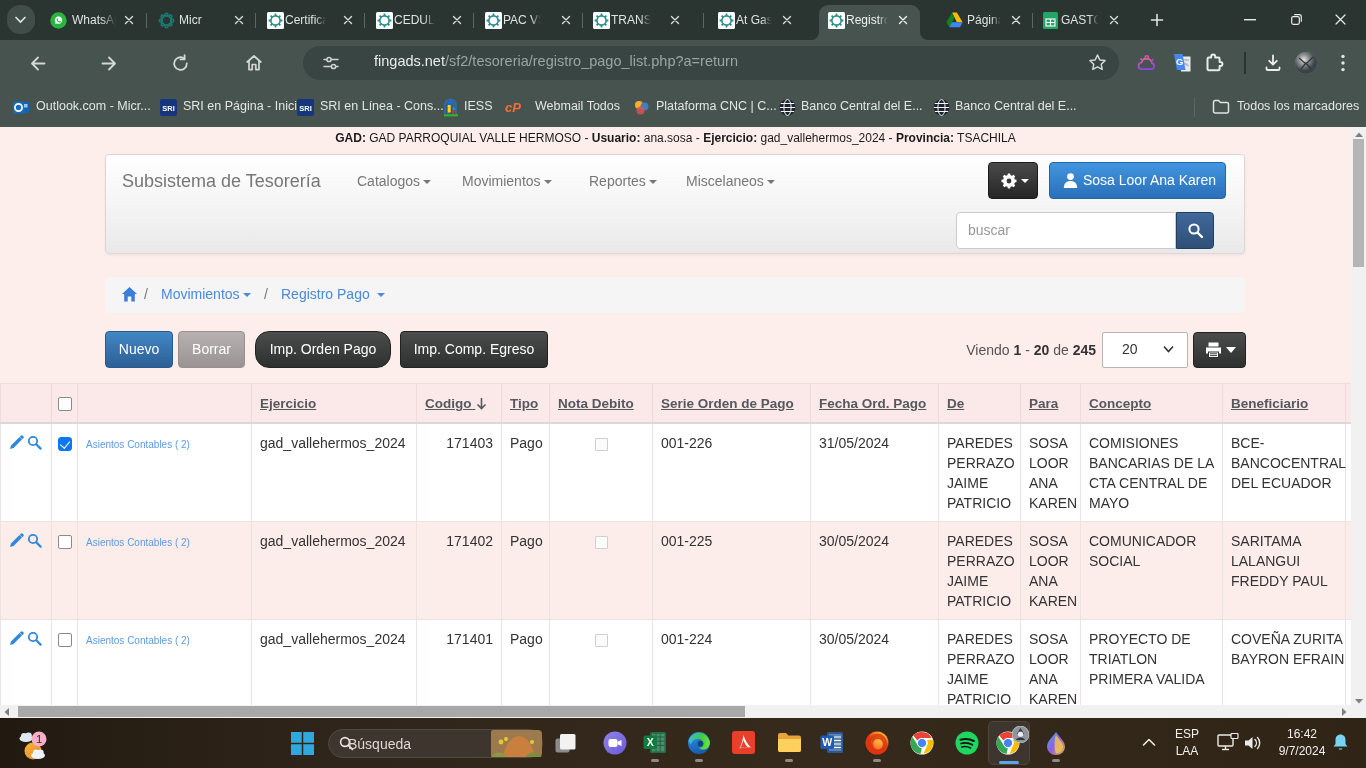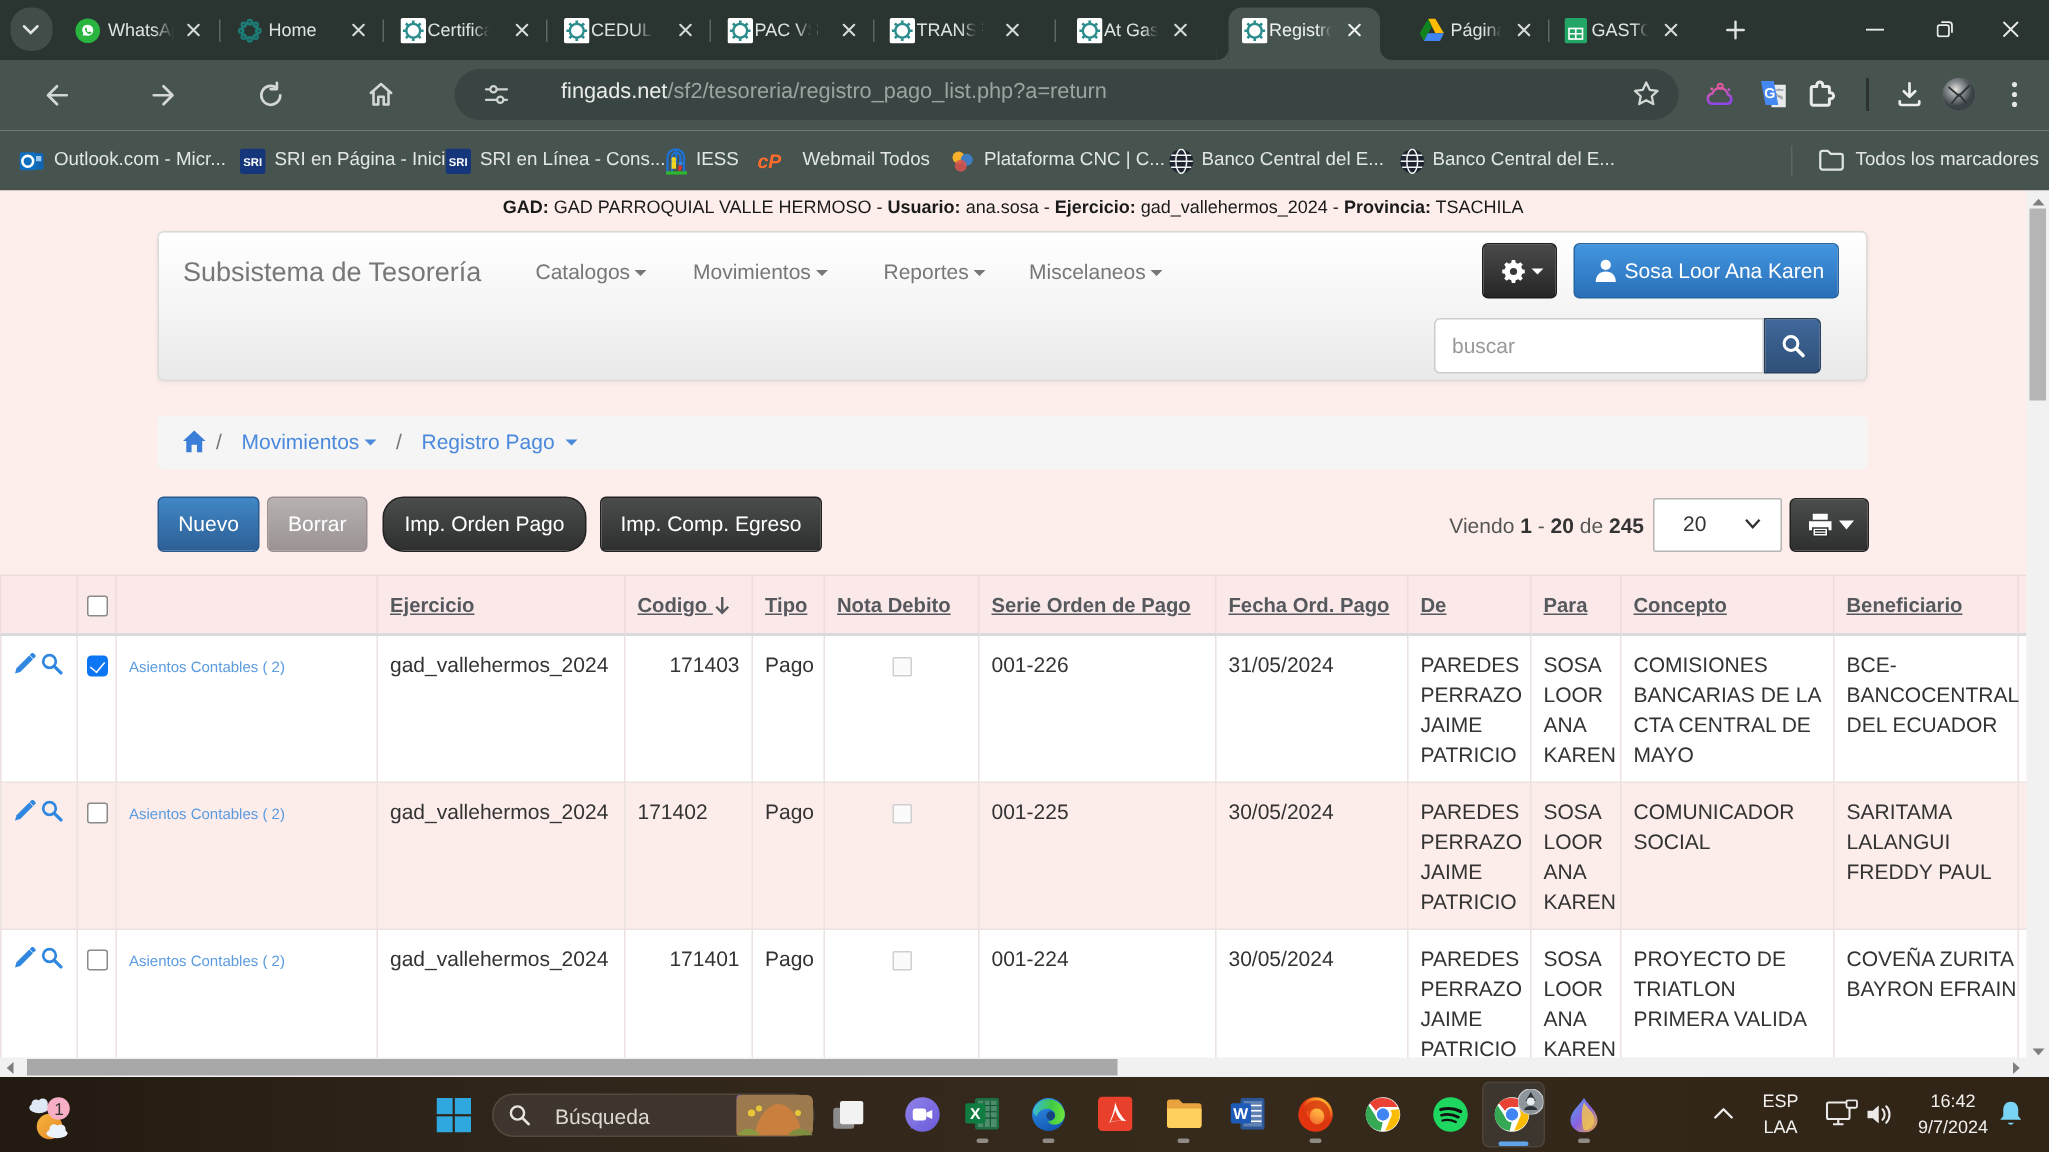--- a/index.html
+++ b/index.html
@@ -80,21 +80,21 @@
           <circle cx="8.5" cy="2.8" r="1.5"></circle>
           <circle cx="8.5" cy="14.2" r="1.5"></circle>
           <circle cx="2.8" cy="8.5" r="1.5"></circle>
           <circle cx="14.2" cy="8.5" r="1.5"></circle>
           <circle cx="4.5" cy="4.5" r="1.4"></circle>
           <circle cx="12.5" cy="12.5" r="1.4"></circle>
           <circle cx="12.5" cy="4.5" r="1.4"></circle>
           <circle cx="4.5" cy="12.5" r="1.4"></circle>
         </g>
       </svg>
-    <div class="abs" style="left:179px;top:13px;color:#dfe3e1;font-size:12px;width:40px;overflow:hidden;white-space:nowrap;">Home</div>
+    <div class="abs" style="left:179px;top:13px;color:#dfe3e1;font-size:12px;width:40px;overflow:hidden;white-space:nowrap;">Micr</div>
     <svg class="abs" style="left:233px;top:14px" width="12" height="12" viewBox="0 0 12 12">
         <path d="M2.5 2.5 L9.5 9.5 M9.5 2.5 L2.5 9.5" stroke="#d7dbd9" stroke-width="1.4" stroke-linecap="round"></path>
       </svg>
     <div class="tabsep" style="left:255px"></div>
     <svg class="abs" style="left:267px;top:12px" width="17" height="17" viewBox="0 0 17 17">
         <rect width="17" height="17" rx="1.5" fill="#fff"></rect>
         <g fill="none" stroke="#2d8d8d" stroke-width="1.6">
           <circle cx="8.5" cy="8.5" r="4.6"></circle>
         </g>
         <g stroke="#2d8d8d" stroke-width="1.8">
@@ -496,21 +496,21 @@
           <td><svg width="15" height="15" viewBox="0 0 15 15" style="vertical-align:-2px">
                   <path d="M1 14 L2 10.5 L10.5 2 L13 4.5 L4.5 13 Z" fill="#2f87e0"></path>
                   <path d="M10.8 1.7 L12 0.5 A1 1 0 0 1 13.4 0.5 L14.5 1.6 A1 1 0 0 1 14.5 3 L13.3 4.2 Z" fill="#2f87e0"></path>
                 </svg><svg width="15" height="15" viewBox="0 0 15 15" style="vertical-align:-2px;margin-left:3px">
                   <circle cx="6" cy="6" r="4.2" fill="none" stroke="#2f87e0" stroke-width="1.8"></circle>
                   <path d="M9.2 9.2 L13.6 13.6" stroke="#2f87e0" stroke-width="2.2" stroke-linecap="round"></path>
                 </svg></td>
           <td style="text-align:center;padding:9px 2px;"><span class="cb"></span></td>
           <td><span class="bluelink">Asientos Contables ( 2)</span></td>
           <td>gad_vallehermos_2024</td>
-          <td style="text-align:left">171402</td>
+          <td style="text-align:right">171402</td>
           <td>Pago</td>
           <td style="text-align:center"><span class="cbsmall"></span></td>
           <td>001-225</td>
           <td>30/05/2024</td>
           <td>PAREDES<br>PERRAZO<br>JAIME<br>PATRICIO</td>
           <td>SOSA<br>LOOR<br>ANA<br>KAREN</td>
           <td>COMUNICADOR<br>SOCIAL</td>
           <td>SARITAMA<br>LALANGUI<br>FREDDY PAUL</td>
           <td></td>
         </tr>
@@ -589,21 +589,21 @@
       <rect x="11.7" y="0" width="10.3" height="10.3" fill="#2fa8e0"></rect>
       <rect x="0" y="11.7" width="10.3" height="10.3" fill="#2fa8e0"></rect>
       <rect x="11.7" y="11.7" width="10.3" height="10.3" fill="#2fa8e0"></rect>
     </svg>
 
     <div class="abs" style="left:328px;top:11px;width:215px;height:29px;background:#3e362e;border:1px solid #55493d;border-radius:15px;"></div>
     <svg class="abs" style="left:339px;top:18px" width="15" height="15" viewBox="0 0 15 15">
       <circle cx="6" cy="6" r="4.4" fill="none" stroke="#e8e4de" stroke-width="1.6"></circle>
       <path d="M9.4 9.4 L13.4 13.4" stroke="#e8e4de" stroke-width="1.8" stroke-linecap="round"></path>
     </svg>
-    <div class="abs" style="left:370px;top:18px;color:#ded9d2;font-size:14px;">Búsqueda</div>
+    <div class="abs" style="left:348px;top:18px;color:#ded9d2;font-size:14px;">Búsqueda</div>
     <div class="abs" style="left:491px;top:12px;width:51px;height:27px;border-radius:2px 14px 14px 2px;overflow:hidden;background:linear-gradient(#8d6a9e,#c4793a);"></div>
     <svg class="abs" style="left:491px;top:12px" width="51" height="27" viewBox="0 0 51 27">
       <rect width="51" height="27" rx="4" fill="#9c7a4e"></rect>
       <path d="M12 27 C14 14 22 6 28 6 C36 6 42 16 44 27 Z" fill="#c9803e"></path>
       <path d="M0 27 C6 20 12 22 16 27 Z" fill="#8a9a43"></path>
       <path d="M34 27 C40 20 47 22 51 27 Z" fill="#7d8f3f"></path>
       <circle cx="10" cy="12" r="2.4" fill="#e8c839"></circle>
       <circle cx="15" cy="9" r="2" fill="#e8c839"></circle>
       <circle cx="41" cy="12" r="2" fill="#e8c839"></circle>
     </svg>

